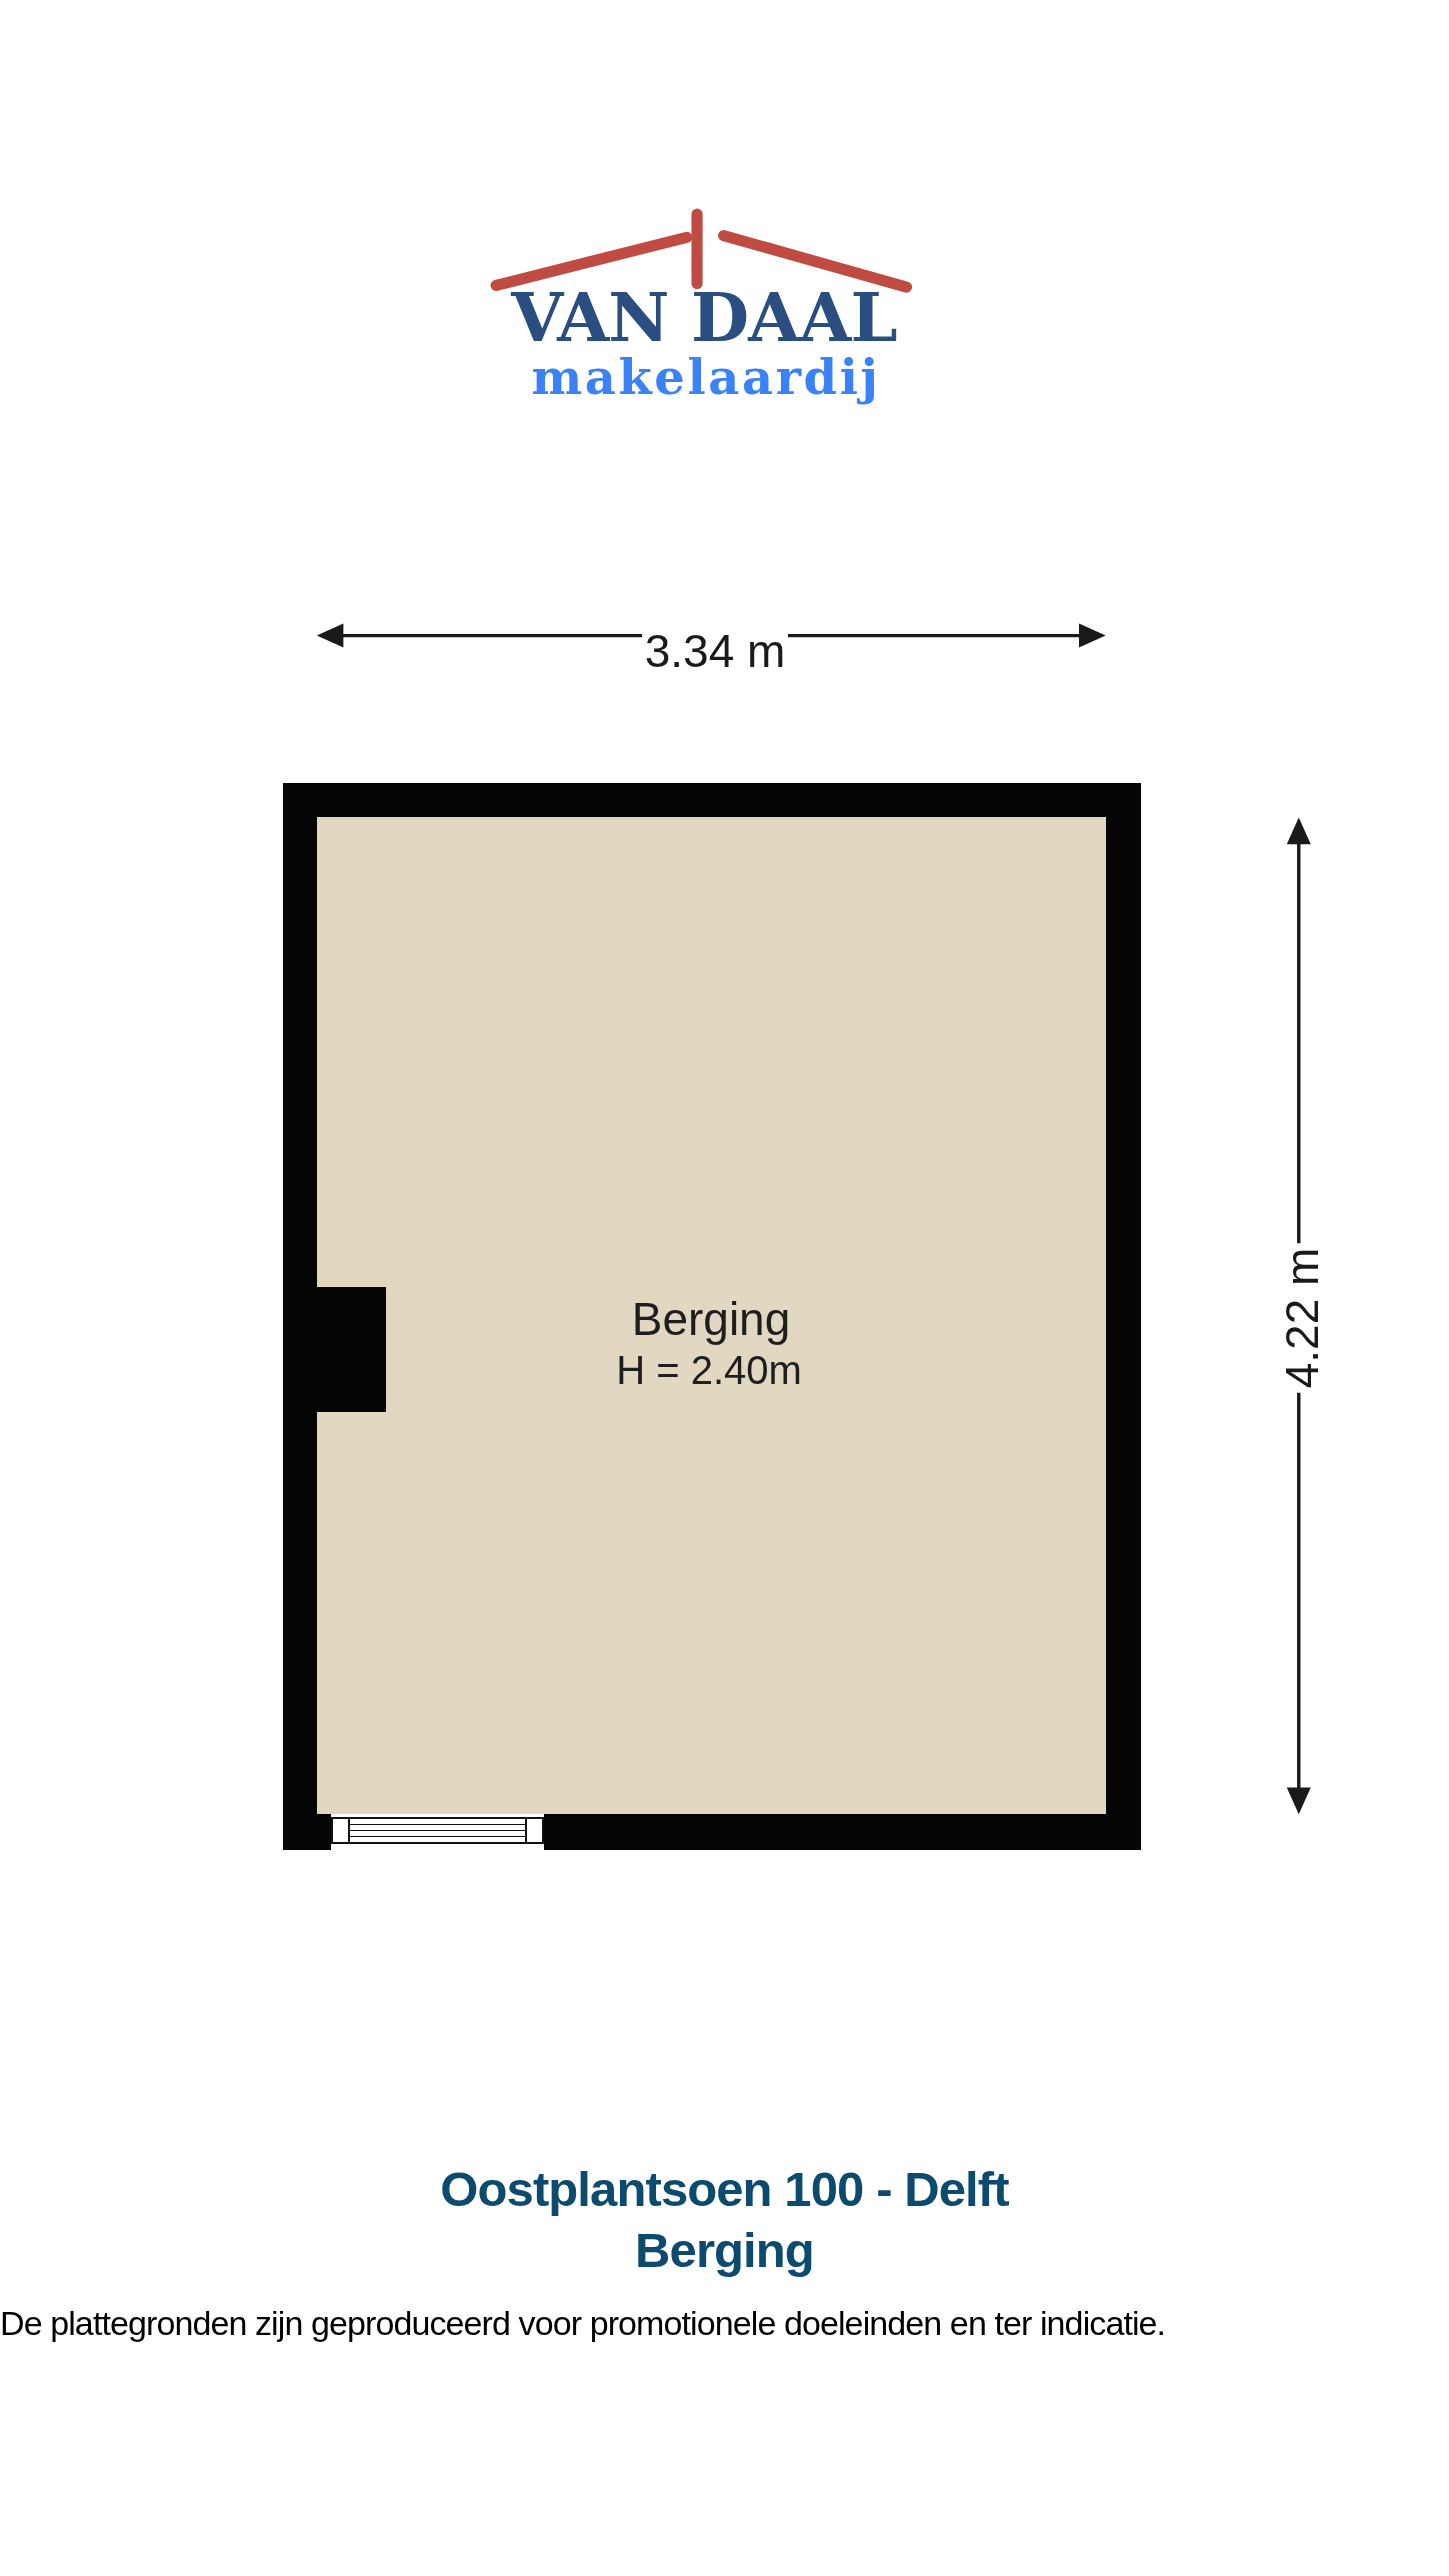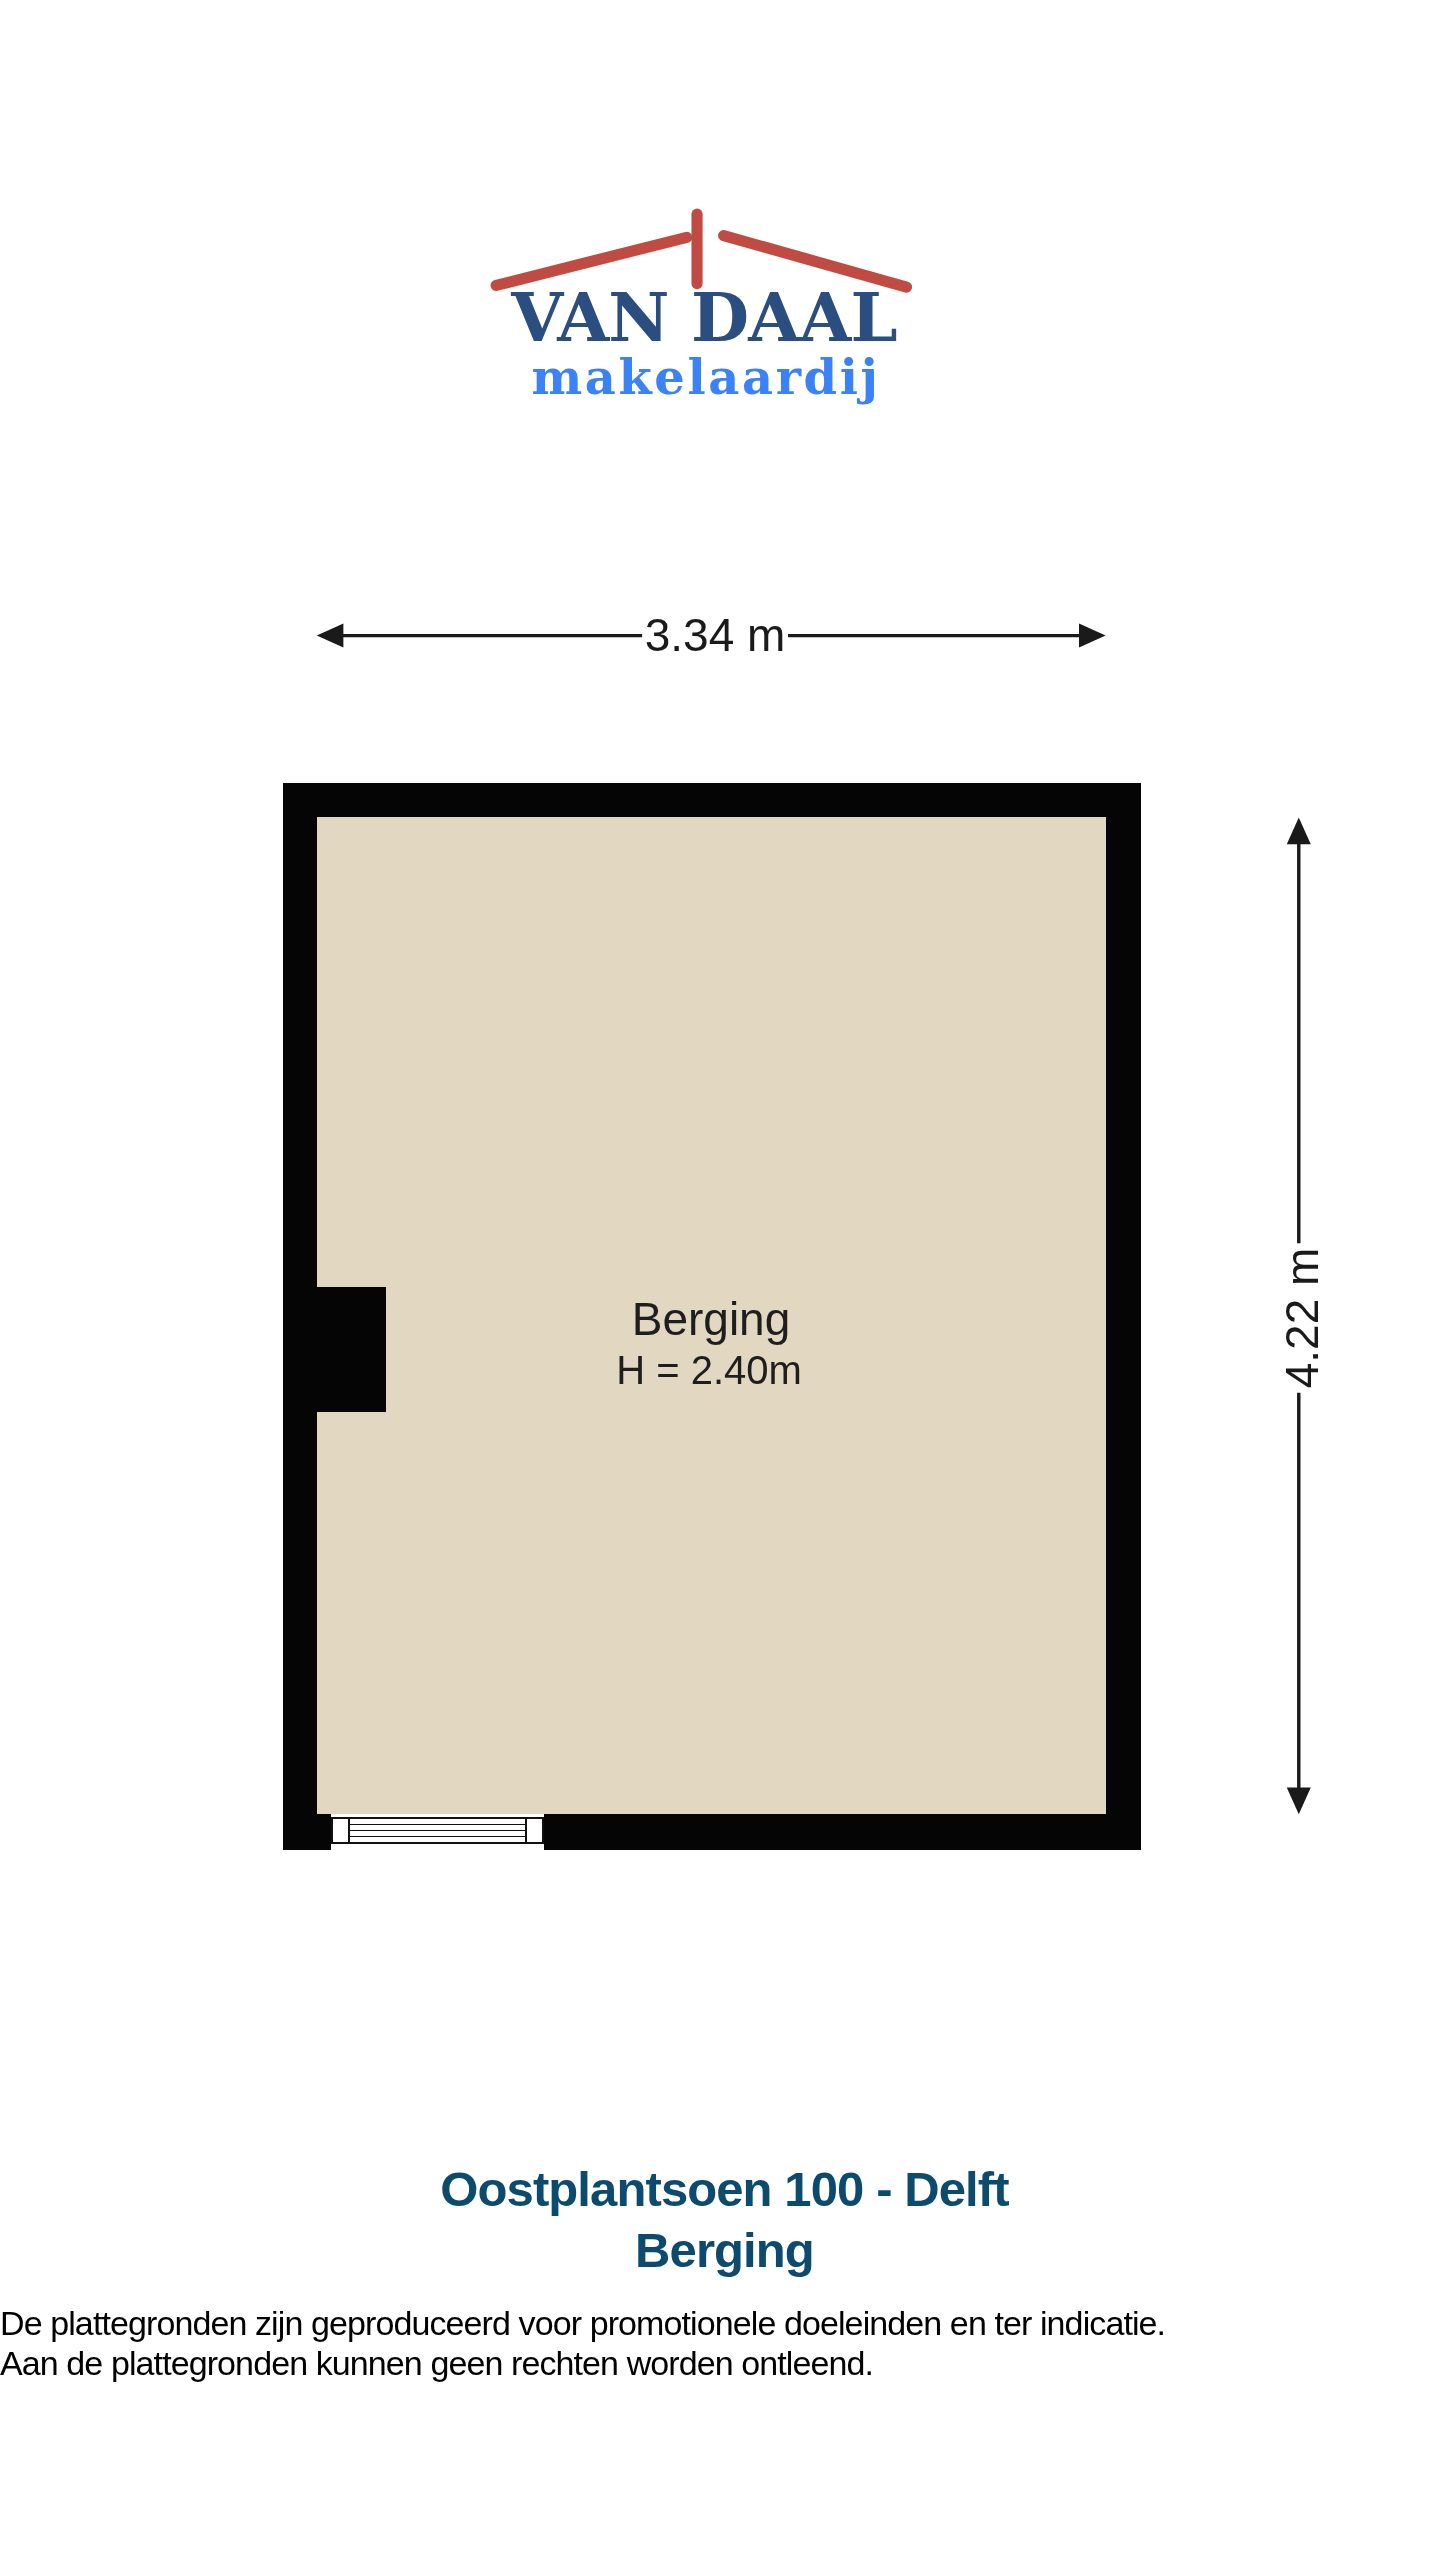--- a/index.html
+++ b/index.html
@@ -7,21 +7,21 @@
     position: relative;
     width: 1449px;
     height: 2570px;
     background: #ffffff;
     overflow: hidden;
     font-family: "Liberation Sans", sans-serif;
     color: #1a1a1a;
   }
   .abs { position: absolute; }
   .ctr { transform: translateX(-50%); white-space: nowrap; }
-  .ctrxy { transform: translate(-50%, -50%); white-space: nowrap; }
+  .ctrxy { transform: translate(-50%, -50%); white-space: nowrap; margin-top: 16px; }
 
   
   .logo-title {
     font-family: "DejaVu Serif", serif;
     font-weight: bold;
     font-size: 67px;
     line-height: 1;
     letter-spacing: -0.9px;
   }
   .logo-sub {
@@ -123,16 +123,15 @@
   </div>
 
   <div class="abs ctr room-label" style="left:711px; top:1296px;">Berging</div>
   <div class="abs ctr room-height" style="left:709px; top:1350px;">H = 2.40m</div>
 
   <div class="abs dim-label dim-label-v" style="left:1302px; top:1318px;">4.22 m</div>
 
   <div class="abs footer-title" style="top:2165px;">Oostplantsoen 100 - Delft</div>
   <div class="abs footer-title" style="top:2226px;">Berging</div>
   <div class="abs disclaimer" style="top:2306px;">De plattegronden zijn geproduceerd voor promotionele doeleinden en ter indicatie.</div>
-  <div class="abs disclaimer" style="top:2346px;">Aan de plattegronden kunnen geen rechten worden ontleend.</div>
 
 </div>
 
 
 </body></html>

